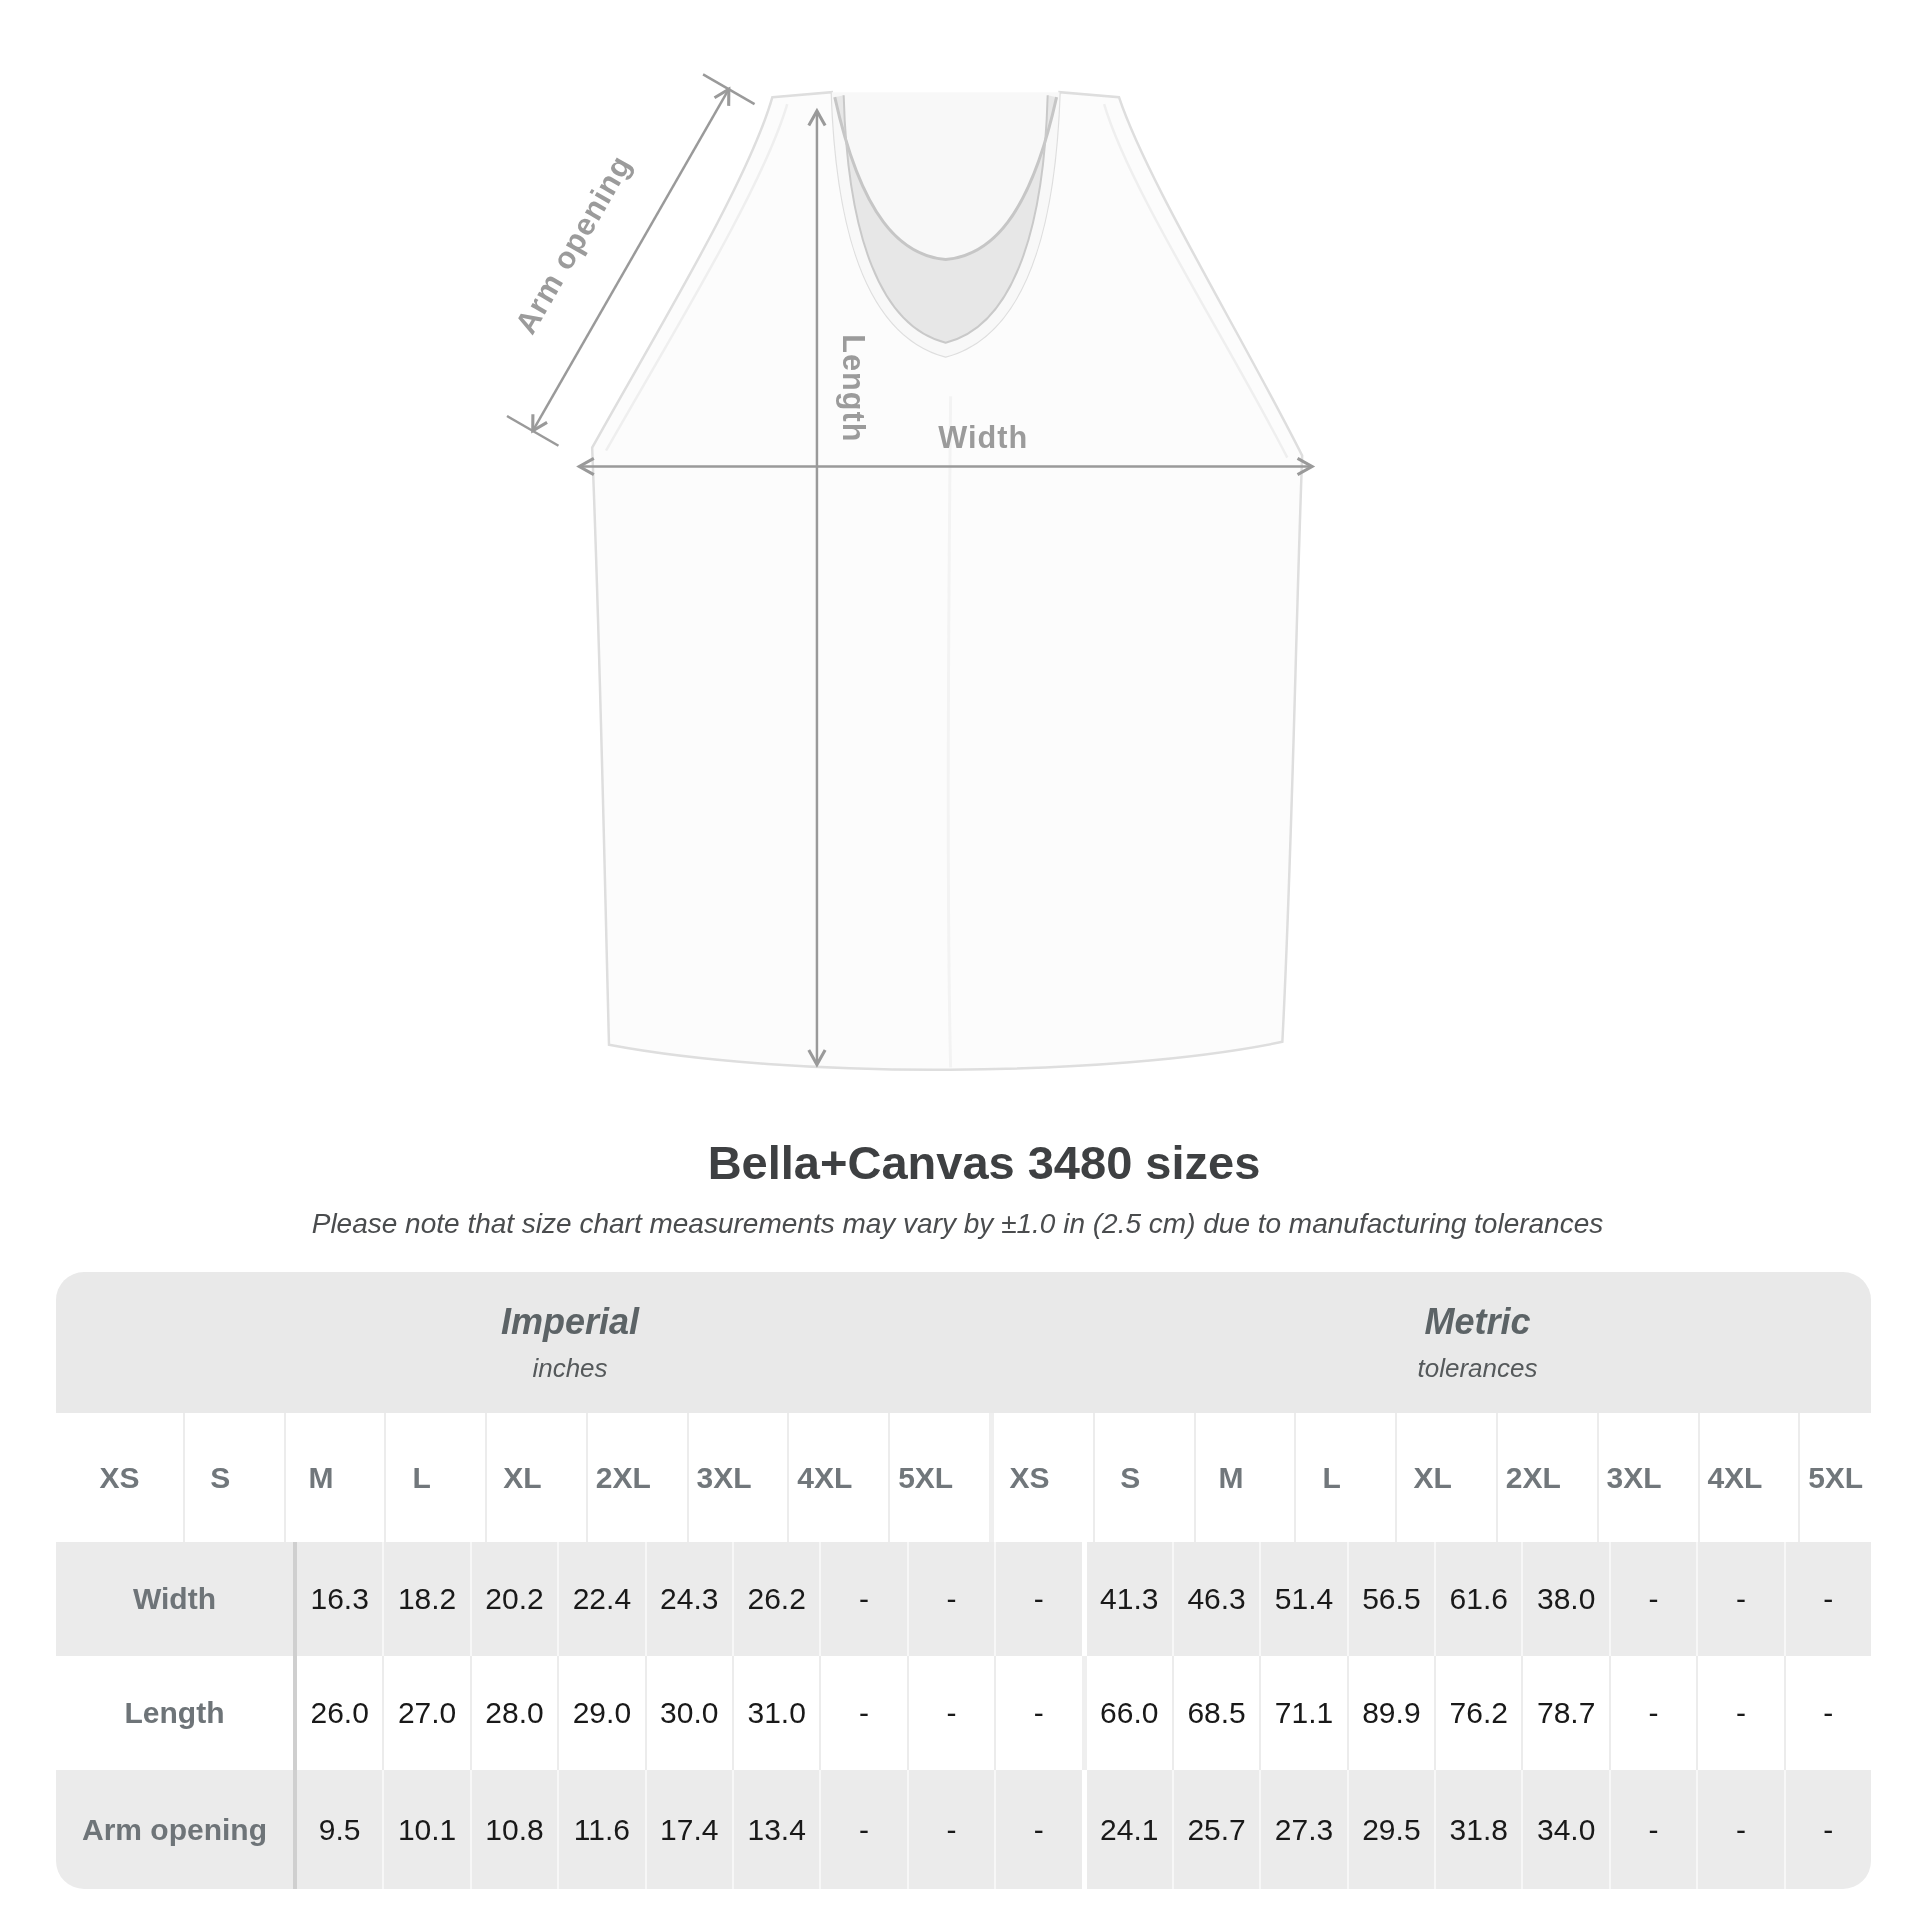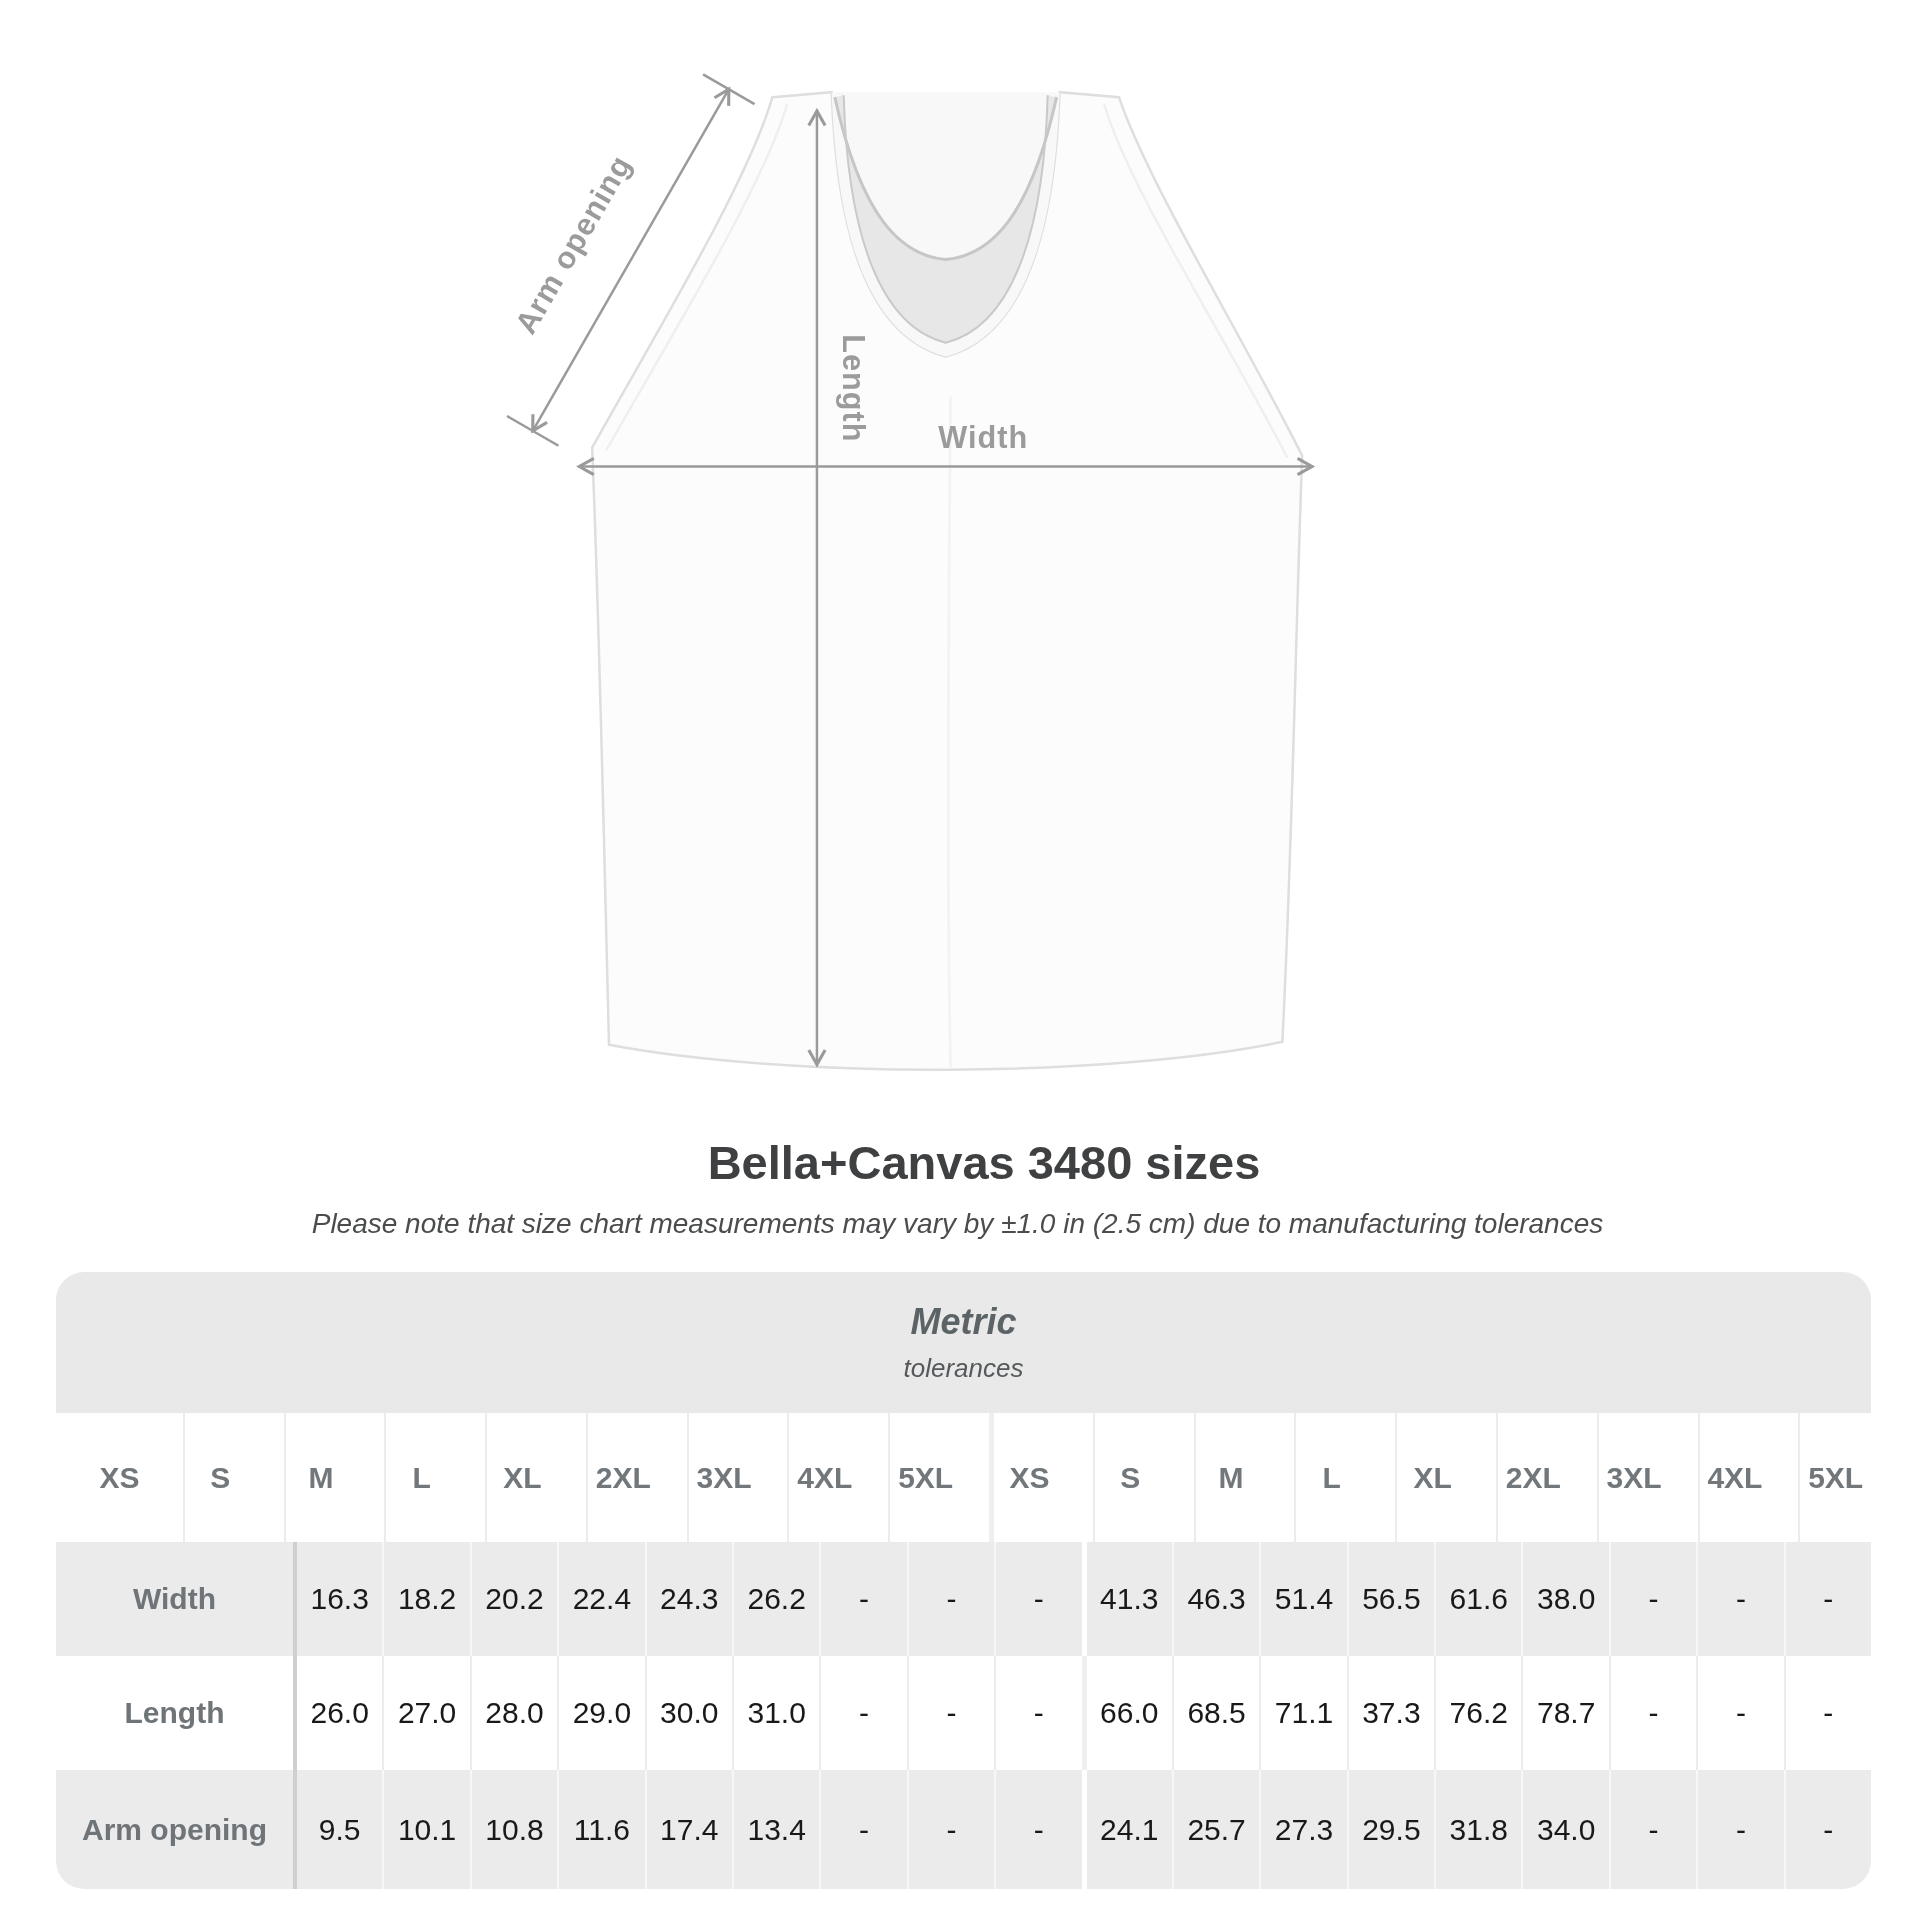--- a/index.html
+++ b/index.html
@@ -101,20 +101,24 @@
   <text class="dimlabel" transform="translate(851,392) rotate(90)" text-anchor="middle">Length</text>
   <text class="dimlabel" x="993" y="452" text-anchor="middle">Width</text>
 </svg>
 
 <div class="title">Bella+Canvas 3480 sizes</div>
 <div class="subtitle">Please note that size chart measurements may vary by ±1.0 in (2.5 cm) due to manufacturing tolerances</div>
 
 <div class="table">
 
   <div class="band">
+    <div class="half imp">
+      <div class="sec-label">Imperial</div>
+      <div class="sec-unit">inches</div>
+    </div>
     <div class="half met">
       <div class="sec-label">Metric</div>
       <div class="sec-unit">tolerances</div>
     </div>
   </div>
 
   <div class="row hdr">
     <div class="c first">XS</div>
     <div class="c">S</div>
     <div class="c">M</div>
@@ -164,21 +168,21 @@
     <div class="c">28.0</div>
     <div class="c">29.0</div>
     <div class="c">30.0</div>
     <div class="c">31.0</div>
     <div class="c">-</div>
     <div class="c">-</div>
     <div class="c">-</div>
     <div class="c b">66.0</div>
     <div class="c">68.5</div>
     <div class="c">71.1</div>
-    <div class="c">37.3</div>
+    <div class="c">89.9</div>
     <div class="c">76.2</div>
     <div class="c">78.7</div>
     <div class="c">-</div>
     <div class="c">-</div>
     <div class="c">-</div>
   </div>
 
   <div class="row gr r3">
     <div class="lab">Arm opening</div>
     <div class="c first">9.5</div>

